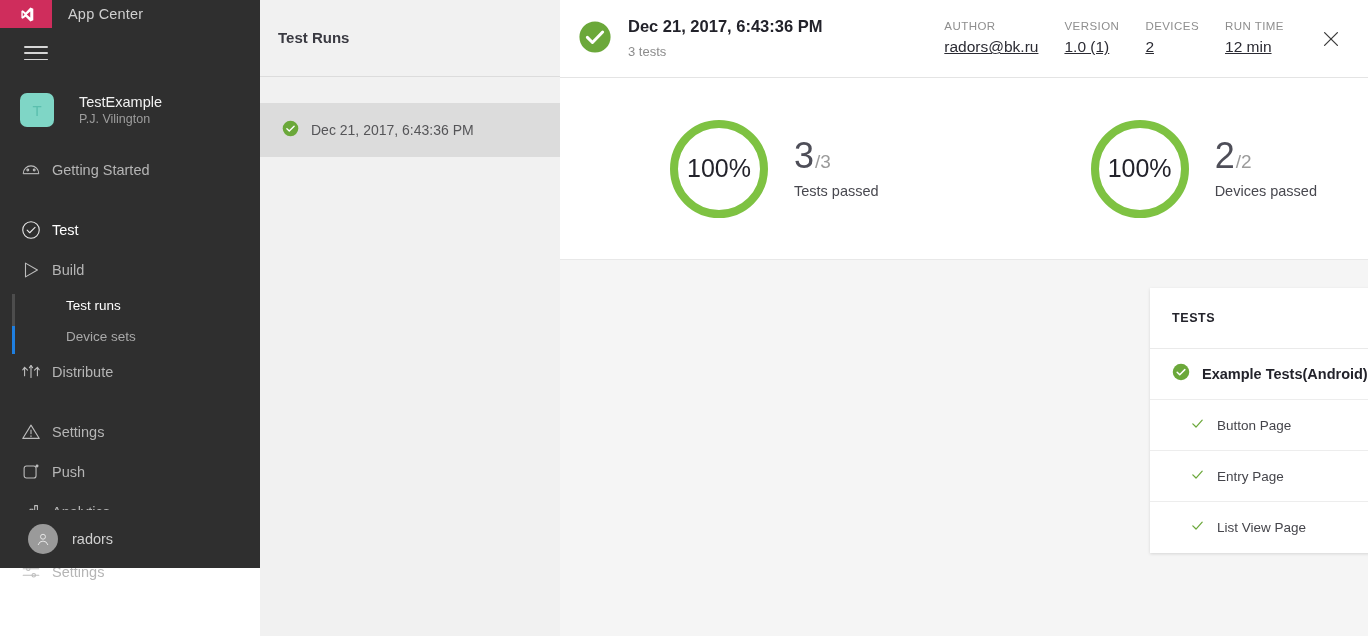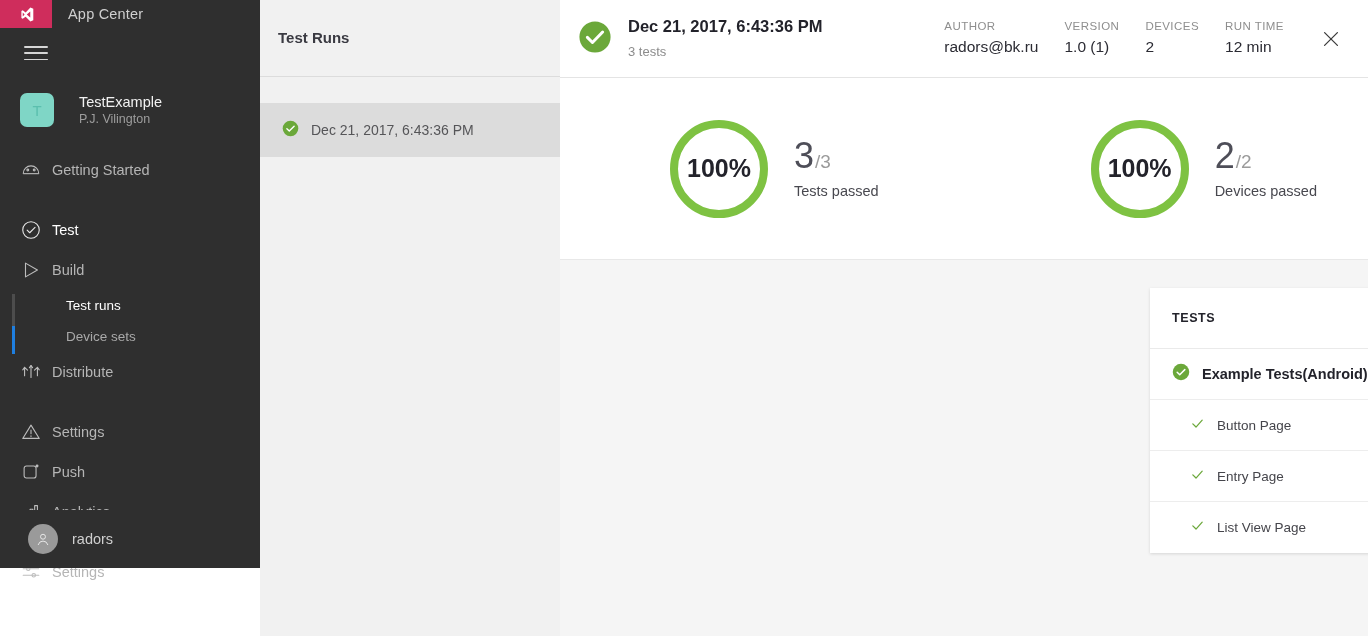--- a/index.html
+++ b/index.html
@@ -129,35 +129,35 @@
     display: flex; align-items: center; padding: 0 0 0 18px; position: relative;
   }
   .hdr-badge { flex: 0 0 auto; }
   .hdr-titles { margin-left: 16px; line-height: 1.3; }
   .hdr-title { font-size: 16.5px; color: #22222a; font-weight: bold; }
   .hdr-sub { font-size: 13px; color: #8c8c8c; margin-top: 6px; }
   .hdr-stats { margin-left: auto; display: flex; align-items: flex-start; }
   .hdr-stat { margin-left: 12px; padding-right: 0; line-height: 1.35; }
   .hdr-stat + .hdr-stat { margin-left: 26px; }
   .hdr-stat-label { font-size: 11.5px; color: #8e8e8e; letter-spacing: .45px; }
-  .hdr-stat-value { font-size: 15.5px; color: #2b2b33; margin-top: 3px; }
+  .hdr-stat-value { font-size: 15.5px; color: #2b2b33; margin-top: 3px; text-decoration: underline; }
   .close-btn {
     margin-left: 32px; margin-right: 22px;
     width: 30px; height: 30px; display: flex; align-items: center; justify-content: center;
     cursor: pointer; color: #4a4a4a;
   }
 
   .summary {
     height: 182px; background: #ffffff; border-bottom: 1px solid #e8e8e8;
     display: flex; align-items: center;
   }
   .stat-group { display: flex; align-items: center; }
   .stat-group.one { margin-left: 106px; }
   .stat-group.two { margin-left: 208px; }
-  .donut { position: relative; width: 106px; height: 106px; font-weight: bold; }
+  .donut { position: relative; width: 106px; height: 106px; }
   .donut-pct {
     position: absolute; inset: 0; display: flex; align-items: center; justify-content: center;
     font-size: 25px; color: #23232b;
   }
   .stat-text { margin-left: 22px; }
   .stat-frac { line-height: 1; display: flex; align-items: baseline; }
   .stat-num { font-size: 36px; color: #4e4e58; font-weight: 300; }
   .stat-den { font-size: 19px; color: #9b9b9b; margin-left: 1px; font-weight: 300; }
   .stat-cap { font-size: 14.5px; color: #48484f; margin-top: 9px; }
 

